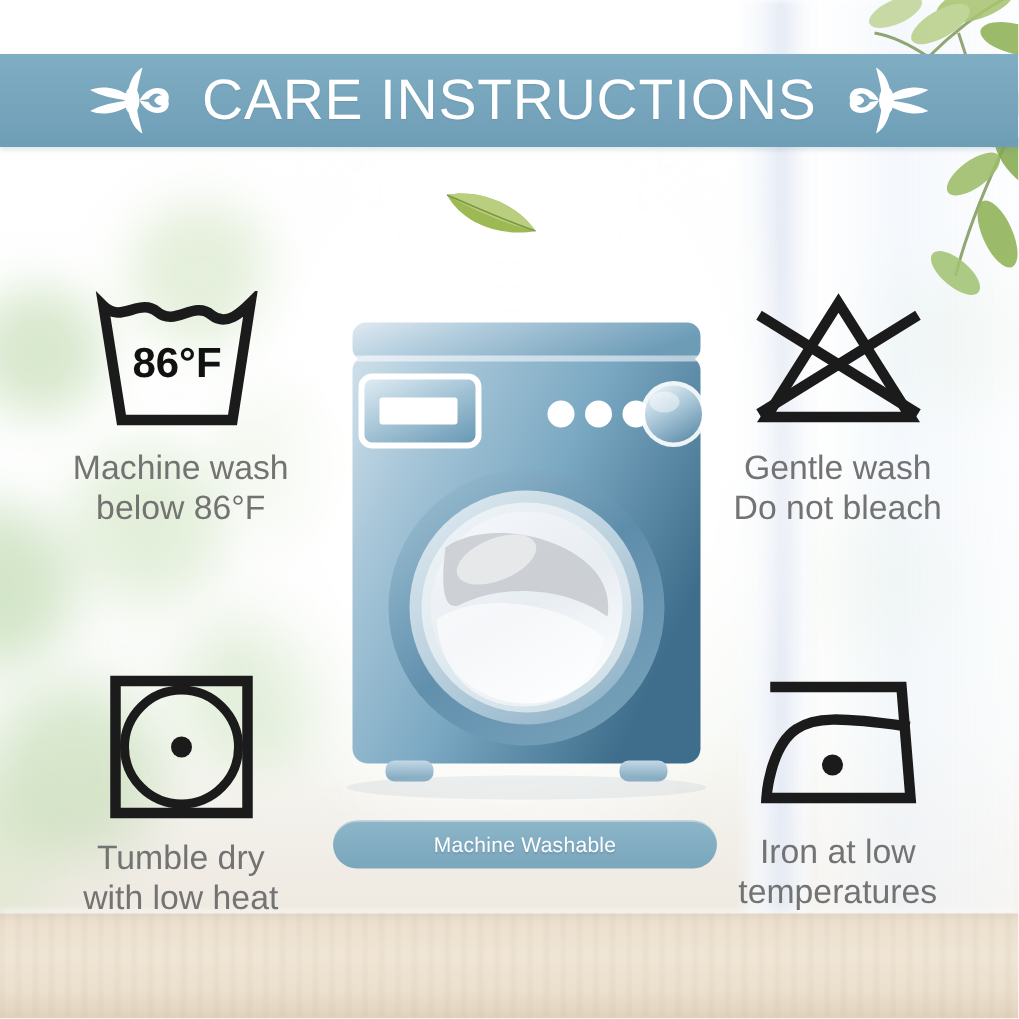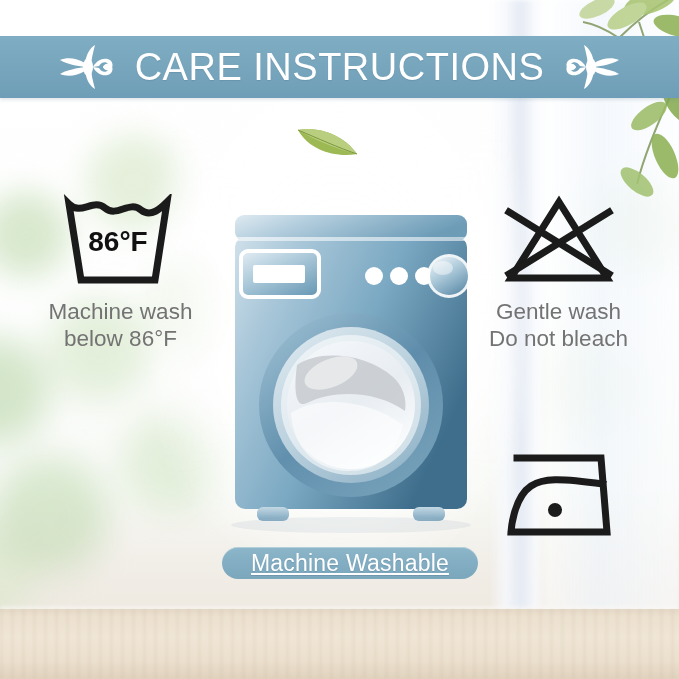--- a/index.html
+++ b/index.html
@@ -76,22 +76,22 @@
 
   
   .washer{position:absolute;left:227px;top:213px;width:248px;height:325px;}
 
   
   .badge{position:absolute;left:222px;top:547px;width:256px;height:32px;
     border-radius:16px;
     background:linear-gradient(to bottom,#8db6c9 0%,#82adc2 50%,#7ba7bd 100%);
     display:flex;align-items:center;justify-content:center;
     box-shadow:inset 0 1px 0 rgba(255,255,255,.35);}
-  .badge span{color:#ffffff;font-size:23px;line-height:1;letter-spacing:.2px;
-    text-shadow:0 1px 1px rgba(70,100,120,.25);text-decoration:underline;}
+  .badge span{color:#ffffff;font-size:14px;line-height:1;letter-spacing:.2px;
+    text-shadow:0 1px 1px rgba(70,100,120,.25);}
 </style>
 </head>
 <body>
 
 <div id="stage">
 
   <div class="bg-base"></div>
   <div class="bg-green"></div>
   <div class="bg-green-right"></div>
   <div class="bg-curtain"></div>
@@ -166,26 +166,37 @@
   <div class="cell" id="cell-bleach">
     <svg class="sym" width="120" height="96" viewBox="0 0 120 96">
       <path d="M60 8 L108 84 L12 84 Z" fill="none" stroke="#1b1b1b" stroke-width="7" stroke-linejoin="miter"></path>
       <line x1="10" y1="18" x2="110" y2="80" stroke="#1b1b1b" stroke-width="7" stroke-linecap="square"></line>
       <line x1="110" y1="18" x2="10" y2="80" stroke="#1b1b1b" stroke-width="7" stroke-linecap="square"></line>
     </svg>
     <div class="cap">Gentle wash
 Do not bleach</div>
   </div>
 
+  <div class="cell" id="cell-dry">
+    <svg class="sym" width="104" height="104" viewBox="0 0 104 104">
+      <rect x="8" y="8" width="88" height="88" fill="none" stroke="#1b1b1b" stroke-width="7"></rect>
+      <circle cx="52" cy="52" r="38" fill="none" stroke="#1b1b1b" stroke-width="6"></circle>
+      <circle cx="52" cy="52" r="7" fill="#1b1b1b"></circle>
+    </svg>
+    <div class="cap">Tumble dry
+with low heat</div>
+  </div>
 
   <div class="cell" id="cell-iron">
     <svg class="sym" width="124" height="100" viewBox="0 0 124 100">
       <path d="M20 12 L104 12 L110 86 L14 86 C14 86 16 52 34 40 C46 32 62 32 106 38" fill="none" stroke="#1b1b1b" stroke-width="7" stroke-linejoin="miter" stroke-linecap="square"></path>
       <circle cx="58" cy="64" r="7" fill="#1b1b1b"></circle>
     </svg>
+    <div class="cap">Iron at low
+temperatures</div>
   </div>
 
   <svg class="washer" viewBox="0 0 248 325">
     <defs>
       <linearGradient id="bodyG" x1="0" y1="0" x2="1" y2="0.55">
         <stop offset="0" stop-color="#cfe0ea"></stop>
         <stop offset="0.22" stop-color="#a9c7d9"></stop>
         <stop offset="0.58" stop-color="#7aa8c2"></stop>
         <stop offset="1" stop-color="#3f6e8c"></stop>
       </linearGradient>

